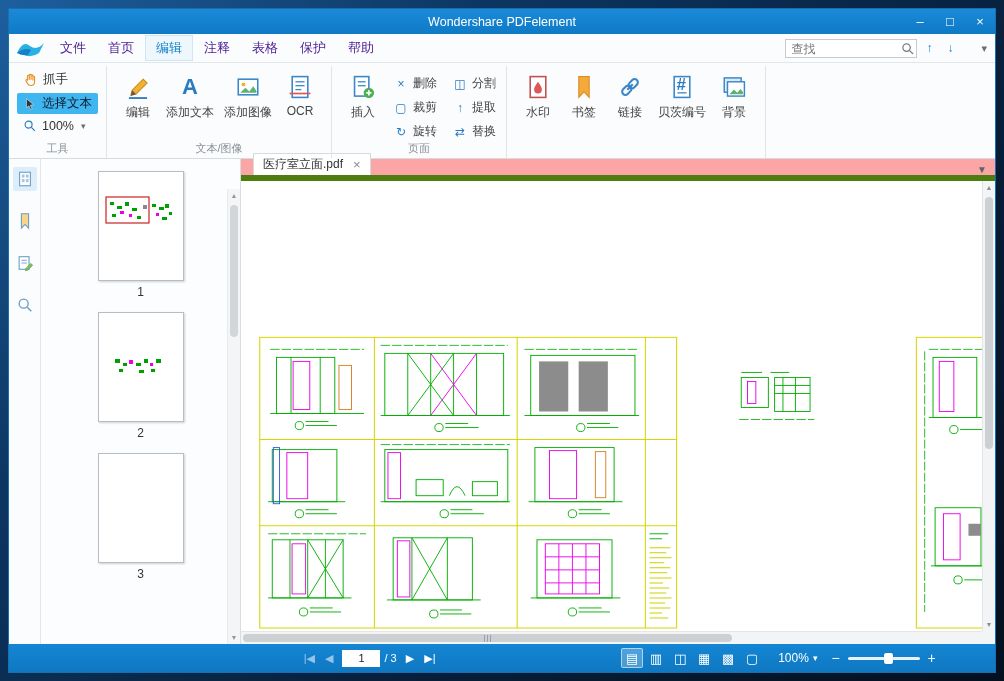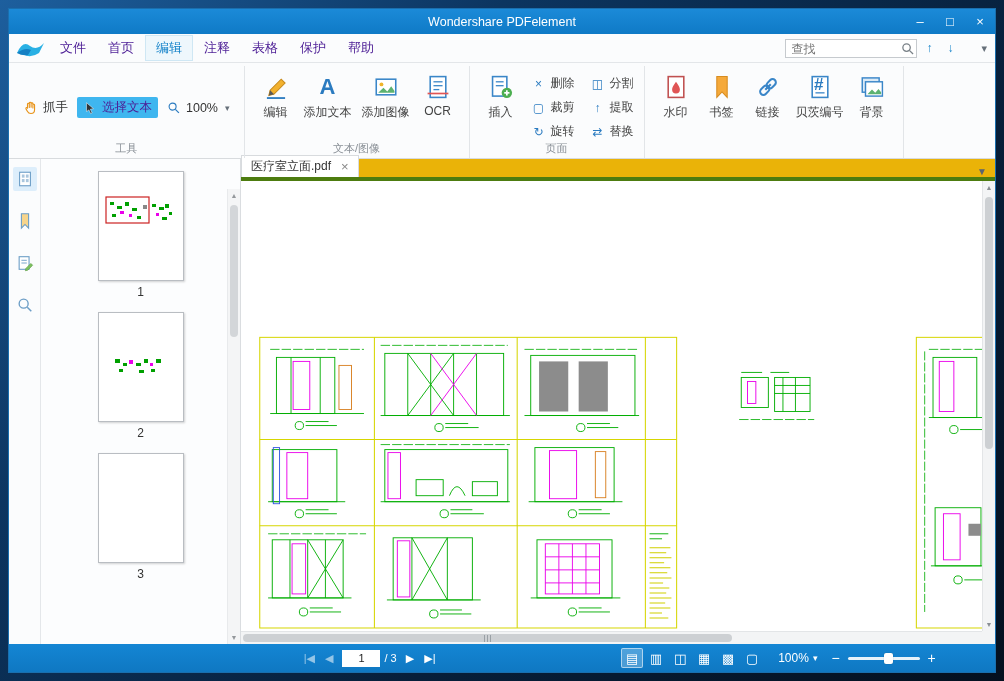--- a/index.html
+++ b/index.html
@@ -32,24 +32,24 @@
   .find-arrow { width:18px; text-align:center; color:#1583c9; font-size:12px; margin-left:3px; cursor:default; }
   .ribbon-collapse { margin-left:22px; color:#66707a; font-size:11px; cursor:default; }
 
   
   .ribbon { height:96px; background:#fbfcfd; border-bottom:1px solid #d8dbde; display:flex;
     align-items:stretch; flex:0 0 auto; padding-top:3px; }
   .rgroup { position:relative; border-right:1px solid #e2e5e8; padding:3px 8px 17px 8px;
     display:flex; align-items:flex-start; }
   .glabel { position:absolute; bottom:2px; left:0; right:0; text-align:center;
     font-size:11px; color:#8a9097; }
-  .tools-col { display:flex; flex-direction:row; gap:3px;margin-top:28px; }
+  .tools-col { display:flex; flex-direction:column; gap:3px; }
   .tool-row { display:flex; align-items:center; gap:5px; font-size:12.5px; color:#333;
     padding:2px 6px; border-radius:2px; cursor:default; }
-  .tool-row.active { background:#3fb6ef; color:#4c1d95; }
+  .tool-row.active { background:#3fb6ef; color:#0f172a; }
   .tool-row .caret { font-size:9px; color:#66707a; margin-left:2px; }
   .bigbtn { display:flex; flex-direction:column; align-items:center; gap:4px; padding:4px 5px;
     font-size:12px; color:#444; min-width:46px; cursor:default; }
   .bigbtn .ico { width:27px; height:27px; display:flex; align-items:center; justify-content:center; }
   .glyph-A { font-size:22px; font-weight:bold; color:#2b7bc0; line-height:1; }
   .ops-grid { display:grid; grid-template-columns:auto auto; column-gap:16px; row-gap:7px;
     align-content:start; padding:6px 2px 0 8px; }
   .op-item { display:flex; align-items:center; gap:5px; font-size:12px; color:#444; cursor:default; }
   .op-glyph { color:#2b7bc0; font-size:12px; width:14px; text-align:center; }
   .ribbon-right { margin-left:auto; display:flex; align-items:flex-start; padding:3px 14px 0 8px; }
@@ -74,22 +74,22 @@
   .thumb { width:86px; height:110px; background:#fff; border:1px solid #b9bdc2;
     box-shadow:1px 1px 2px rgba(0,0,0,.18); cursor:default; }
   .thumb-label { margin:4px 0 13px 0; font-size:12px; color:#333; }
   .sb-scroll { position:absolute; right:0; top:30px; bottom:0; width:13px; background:#f4f5f6;
     border-left:1px solid #e8eaec; }
   .sb-scroll .arr { position:absolute; left:0; right:0; text-align:center; font-size:7px; color:#94989c; }
   .sb-scroll .thumbbar { position:absolute; left:2px; right:2px; top:16px; height:132px;
     background:#d3d6d9; border-radius:5px; }
 
   .docarea { flex:1; display:flex; flex-direction:column; min-width:0; }
-  .tabbar { height:22px; background:#eab308; border-bottom:4px solid #4d7c0f; display:flex;
-    align-items:flex-end; flex:0 0 auto; }
+  .tabbar { height:22px; background:#fca5a5; border-bottom:6px solid #4d7c0f; display:flex;
+    align-items:flex-end; flex:0 0 auto;padding-left:12px; }
   .doc-tab { height:22px; background:#fff; border:1px solid #d8dbde; border-bottom:none;
     display:flex; align-items:center; gap:10px; padding:0 9px; font-size:12px; color:#333; cursor:default; }
   .tab-close { color:#888; font-size:13px; line-height:1; cursor:default; }
   .tab-list-btn { margin-left:auto; padding:0 8px; color:#5a6470; font-size:10px; cursor:default; }
 
   .canvas { flex:1; position:relative; background:#fff; min-height:0; }
   .cad { position:absolute; left:0; top:0; right:13px; bottom:13px; width:calc(100% - 13px);
     height:calc(100% - 13px); }
   .vscroll { position:absolute; right:0; top:0; bottom:13px; width:13px; background:#f3f4f5;
     border-left:1px solid #e3e5e7; }

